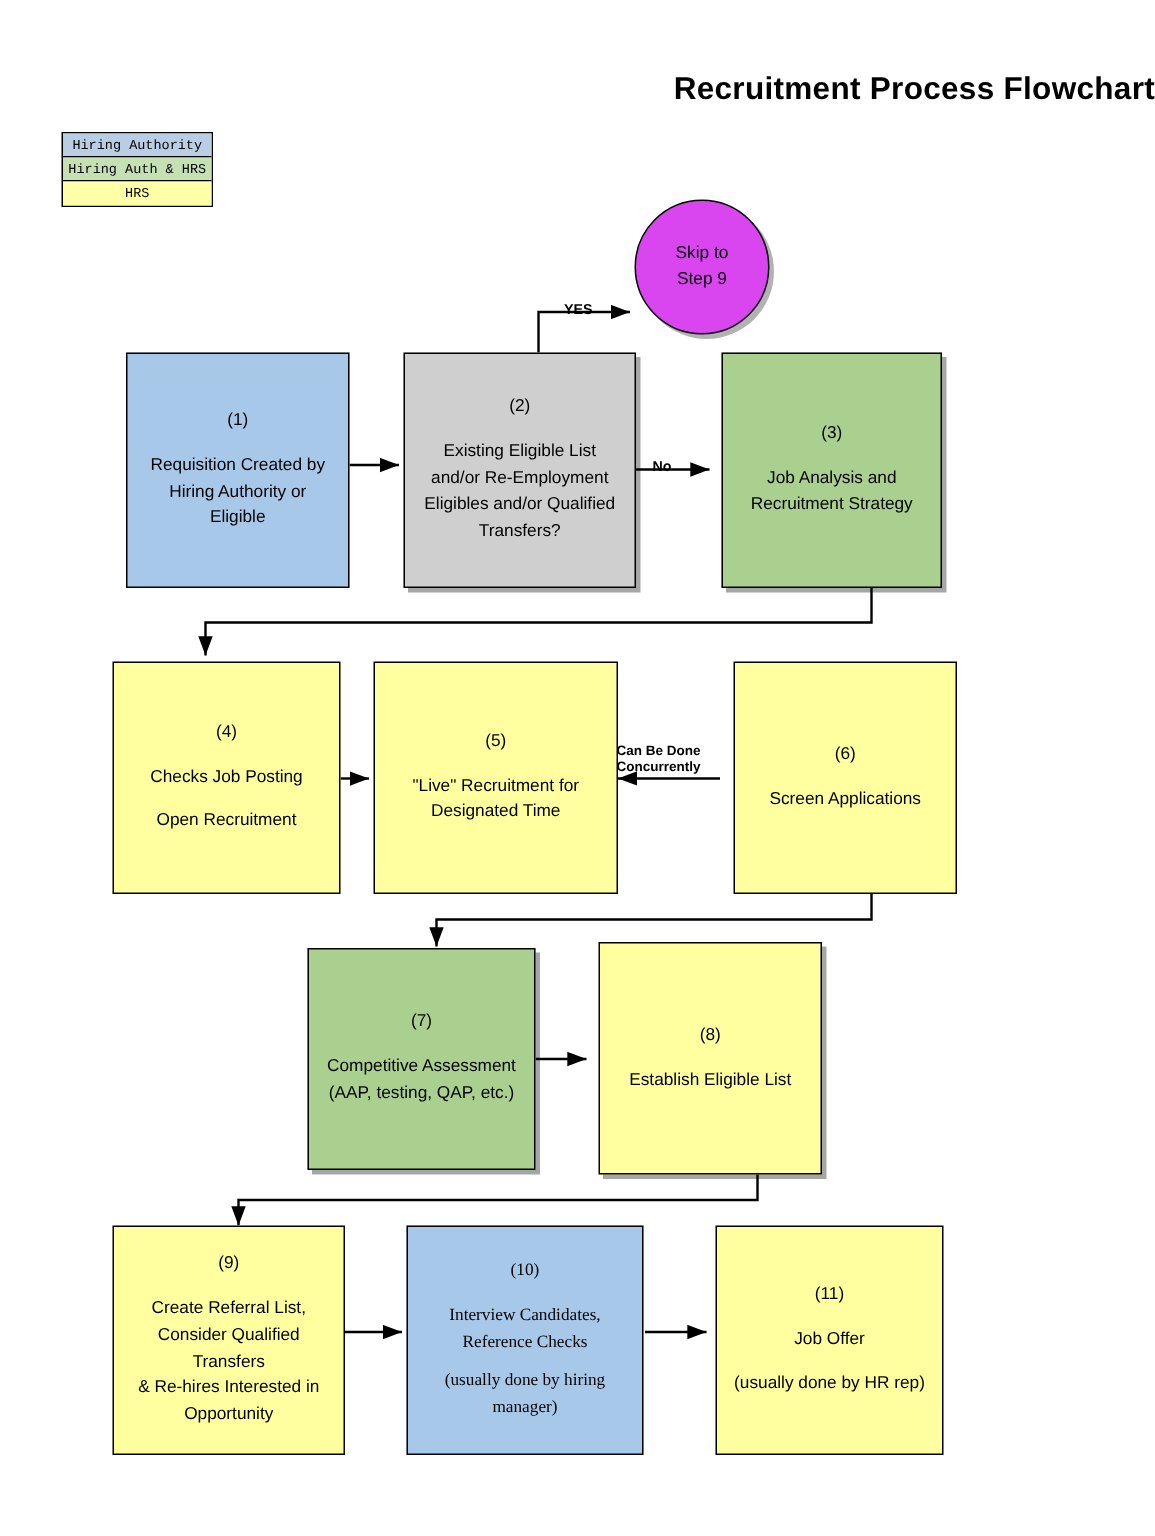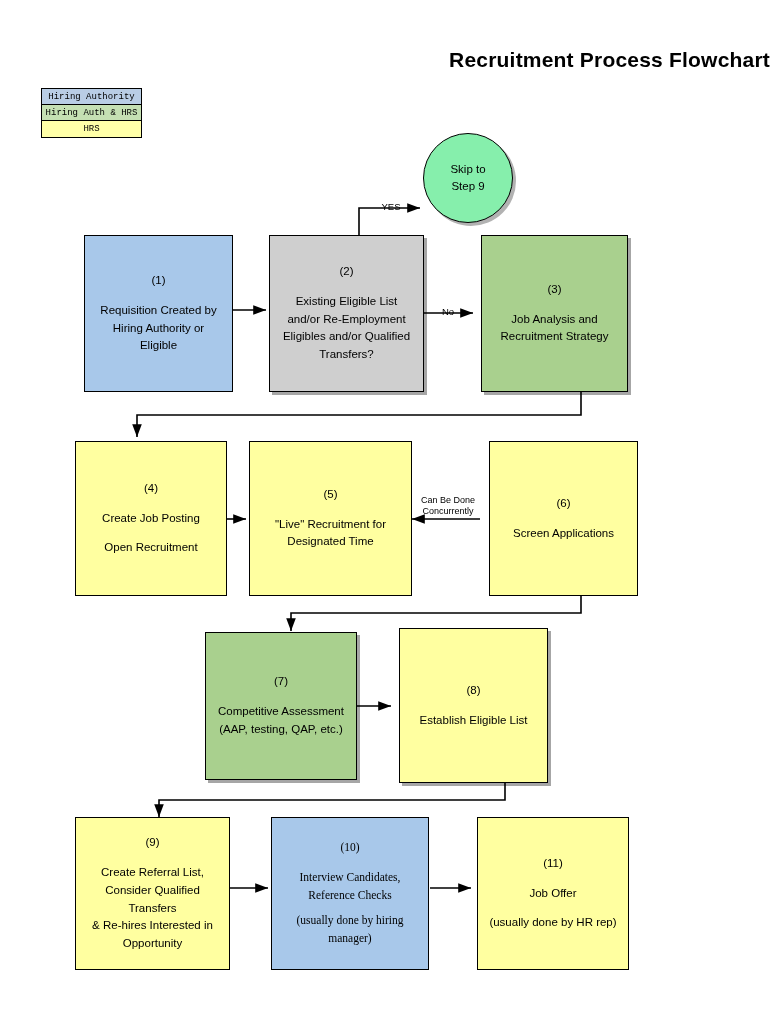--- a/index.html
+++ b/index.html
@@ -74,38 +74,38 @@
   .green { background: #a9d08e; }
   .yellow { background: #ffffa0; }
   .gray  { background: #cfcfcf; }
 
   .shadow {
     box-shadow: 3px 3px 0 rgba(0,0,0,0.35);
   }
 
   .ellipse {
     position: absolute;
-    background: #86efac;
+    background: #d946ef;
     border: 1px solid #000;
     border-radius: 50%;
     display: flex;
     flex-direction: column;
     align-items: center;
     justify-content: center;
     text-align: center;
     font-size: 11.5px;
     line-height: 1.5;
     box-shadow: 3px 3px 0 rgba(0,0,0,0.3);
   }
 
   .edge-label {
     position: absolute;
     font-size: 9.5px;
-    font-weight: normal;
-    text-align: center;
+    font-weight: bold;
+    text-align: left;
     line-height: 1.2;
   }
   .edge-label.small {
     font-size: 9px;
   }
 </style>
 </head>
 <body>
 
 <div class="title">Recruitment Process Flowchart</div>
@@ -169,21 +169,21 @@
 </div>
 
 <div class="box green shadow" style="left:481px; top:235px; width:147px; height:157px;">
   <span class="num">(3)</span>
   <span class="ln">Job Analysis and</span>
   <span class="ln">Recruitment Strategy</span>
 </div>
 
 <div class="box yellow" style="left:75px; top:441px; width:152px; height:155px;">
   <span class="num">(4)</span>
-  <span class="ln" style="margin-bottom:12px;">Create Job Posting</span>
+  <span class="ln" style="margin-bottom:12px;">Checks Job Posting</span>
   <span class="ln">Open Recruitment</span>
 </div>
 
 <div class="box yellow" style="left:249px; top:441px; width:163px; height:155px;">
   <span class="num">(5)</span>
   <span class="ln">"Live" Recruitment for</span>
   <span class="ln">Designated Time</span>
 </div>
 
 <div class="box yellow" style="left:489px; top:441px; width:149px; height:155px;">

